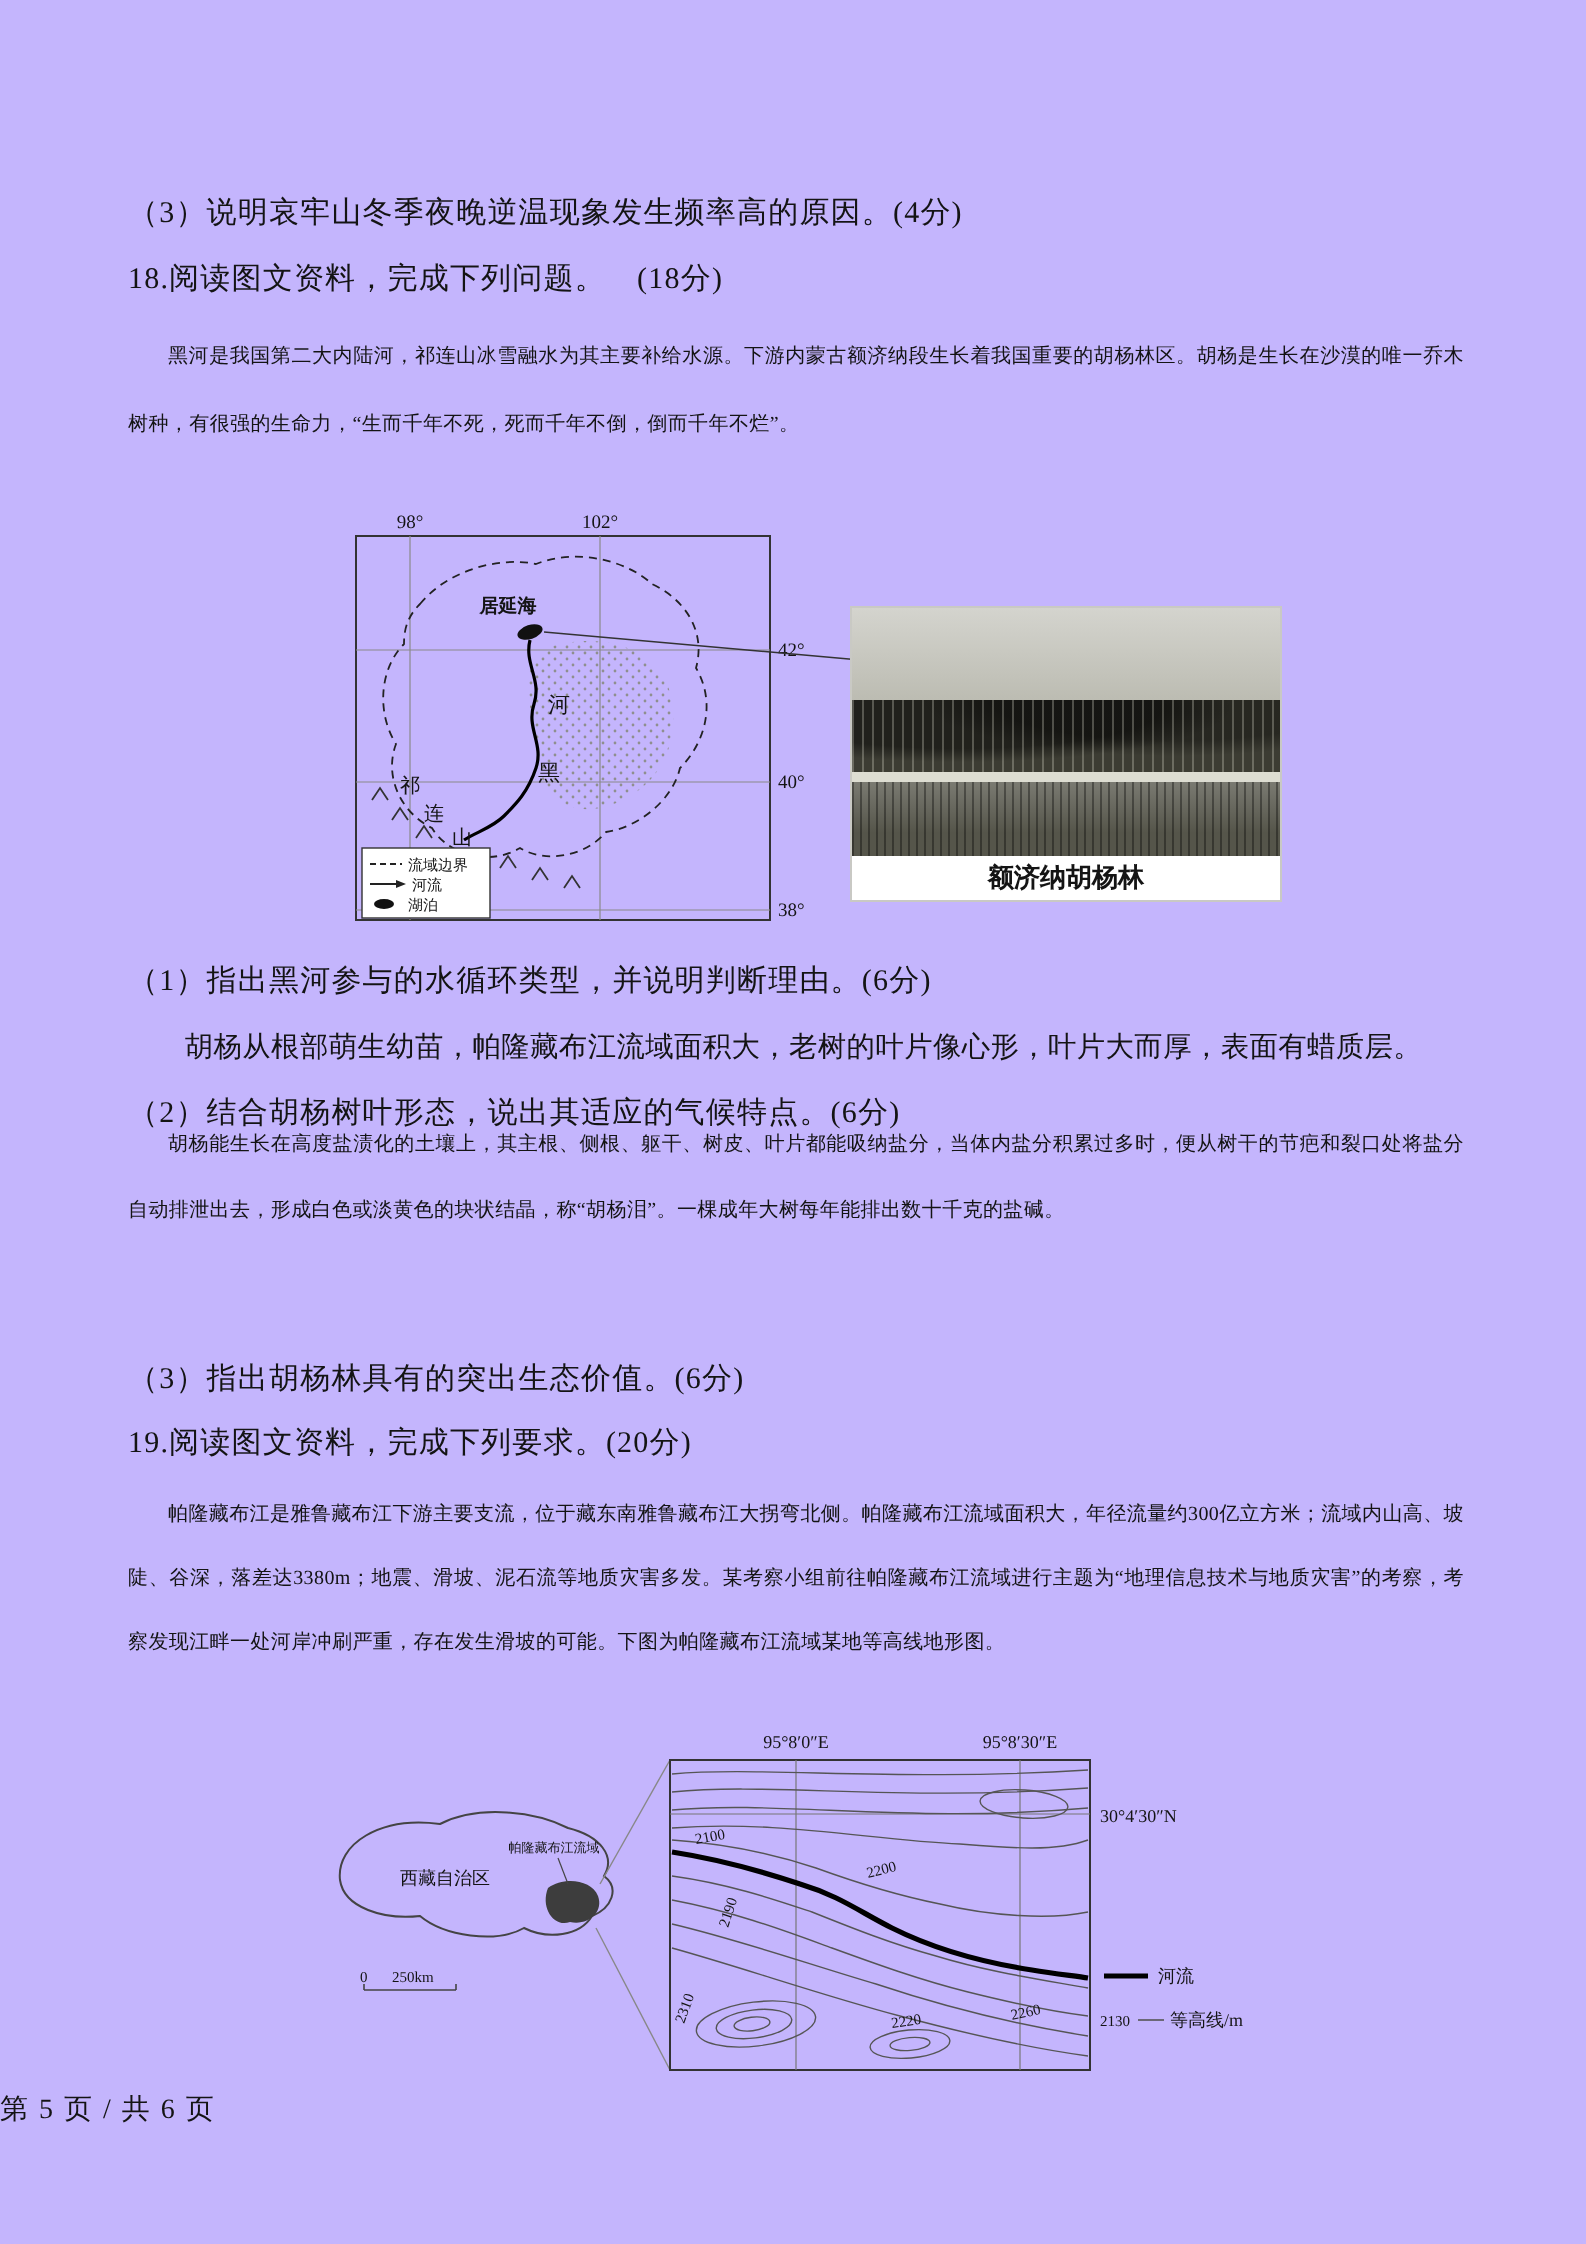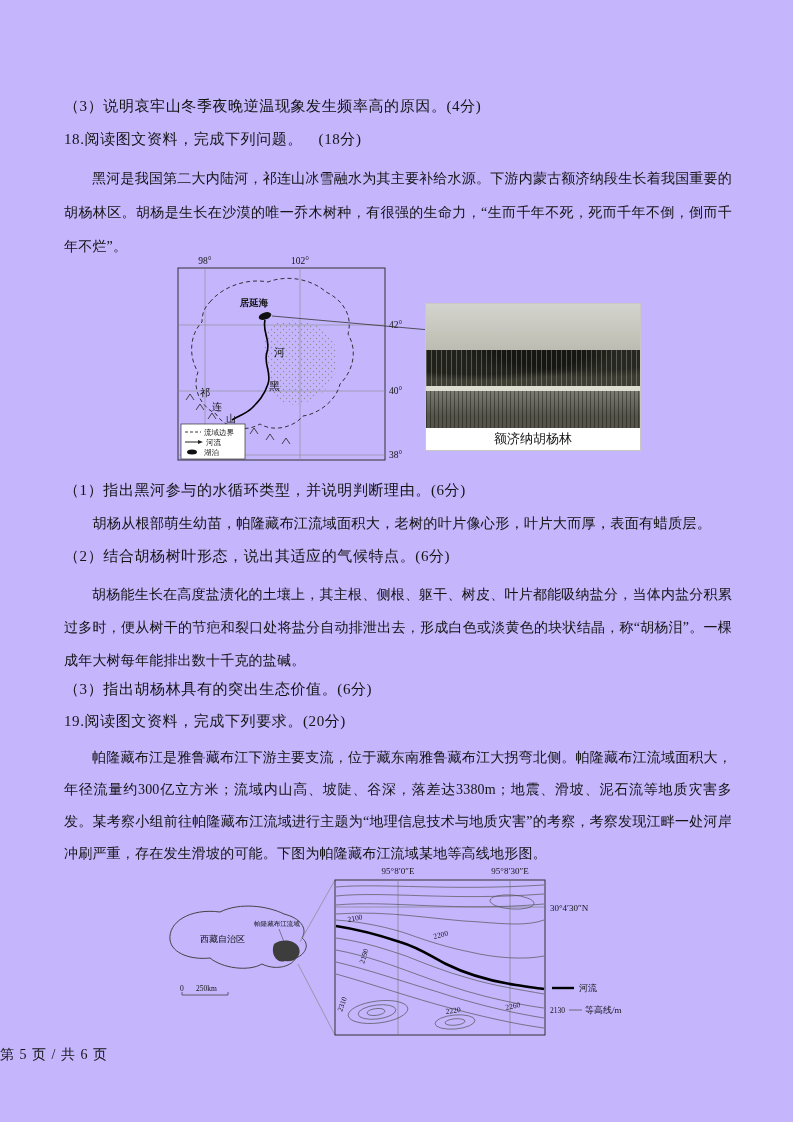--- a/index.html
+++ b/index.html
@@ -1,41 +1,41 @@
 <!DOCTYPE html>
 <html><head>
 <meta charset="utf-8">
 <style>
   *{box-sizing:border-box;margin:0;padding:0}
   html,body{background:#ffffff}
   body{font-family:"Liberation Serif","DejaVu Serif",serif;color:#141414}
   .page{position:relative;width:793px;height:1122px;background:#c4b5fd;margin:0 auto;overflow:hidden}
   .qline{position:absolute;left:64px;width:672px;font-size:15px;letter-spacing:.6px;white-space:nowrap}
-  .para{position:absolute;left:64px;width:668px;font-size:14px;line-height:34px;letter-spacing:.2px;
+  .para{position:absolute;left:64px;width:668px;font-size:10px;line-height:34px;letter-spacing:.2px;
         text-align:justify;text-indent:2em}
   .para.lh33{line-height:33px}
   .para.lh32{line-height:32px}
   .para-single{position:absolute;left:64px;width:668px;font-size:14.2px;letter-spacing:.2px;
         white-space:nowrap;text-indent:2em;overflow:hidden}
   .footer{position:absolute;top:1046px;left:0;width:100%;font-size:14px;letter-spacing:1px}
   svg.fig{position:absolute;overflow:visible}
   svg text{font-family:"Liberation Serif","DejaVu Serif",serif;fill:#141414}
   .photo{position:absolute;left:425px;top:303px;width:216px;height:148px;border:1px solid #c9c9c4}
   .photo .sky{position:absolute;left:0;top:0;right:0;height:46px;
         background:linear-gradient(#d4d4ce,#bcbcb2)}
   .photo .trees{position:absolute;left:0;top:46px;right:0;height:36px;background:#3c3c33;
         background-image:repeating-linear-gradient(90deg,rgba(232,232,216,.28) 0 1px,rgba(0,0,0,0) 1px 5px),
         radial-gradient(ellipse at 25% 10%,rgba(0,0,0,.45) 0 45%,rgba(0,0,0,0) 60%),
         radial-gradient(ellipse at 75% 0%,rgba(0,0,0,.35) 0 40%,rgba(0,0,0,0) 55%)}
   .photo .water{position:absolute;left:0;top:82px;right:0;height:5px;background:#ddddd2}
   .photo .reflection{position:absolute;left:0;top:87px;right:0;height:39px;background:#55554a;
         background-image:repeating-linear-gradient(90deg,rgba(0,0,0,.35) 0 1px,rgba(0,0,0,0) 1px 4px),
         linear-gradient(rgba(255,255,255,.22),rgba(255,255,255,0) 65%)}
   .photo .caption{position:absolute;left:0;right:0;bottom:0;height:22px;background:#fff;
-        font-weight:normal;font-size:13px;text-align:center;line-height:22px}
+        font-weight:bold;font-size:13px;text-align:center;line-height:22px}
 </style>
 </head>
 <body>
 
 <div class="page">
 
   <div class="qline" style="top:97px">（3）说明哀牢山冬季夜晚逆温现象发生频率高的原因。(4分)</div>
   <div class="qline" style="top:130px">18.阅读图文资料，完成下列问题。　(18分)</div>
   <div class="para" style="top:162px">黑河是我国第二大内陆河，祁连山冰雪融水为其主要补给水源。下游内蒙古额济纳段生长着我国重要的胡杨林区。胡杨是生长在沙漠的唯一乔木树种，有很强的生命力，“生而千年不死，死而千年不倒，倒而千年不烂”。</div>
 
@@ -92,21 +92,21 @@
     <div class="sky"></div>
     <div class="trees"></div>
     <div class="water"></div>
     <div class="reflection"></div>
     <div class="caption">额济纳胡杨林</div>
   </div>
 
   <div class="qline" style="top:481px">（1）指出黑河参与的水循环类型，并说明判断理由。(6分)</div>
   <div class="para-single" style="top:514px">胡杨从根部萌生幼苗，帕隆藏布江流域面积大，老树的叶片像心形，叶片大而厚，表面有蜡质层。</div>
   <div class="qline" style="top:547px">（2）结合胡杨树叶形态，说出其适应的气候特点。(6分)</div>
-  <div class="para lh33" style="top:578px">胡杨能生长在高度盐渍化的土壤上，其主根、侧根、躯干、树皮、叶片都能吸纳盐分，当体内盐分积累过多时，便从树干的节疤和裂口处将盐分自动排泄出去，形成白色或淡黄色的块状结晶，称“胡杨泪”。一棵成年大树每年能排出数十千克的盐碱。</div>
+  <div class="para lh33" style="top:556px">胡杨能生长在高度盐渍化的土壤上，其主根、侧根、躯干、树皮、叶片都能吸纳盐分，当体内盐分积累过多时，便从树干的节疤和裂口处将盐分自动排泄出去，形成白色或淡黄色的块状结晶，称“胡杨泪”。一棵成年大树每年能排出数十千克的盐碱。</div>
   <div class="qline" style="top:680px">（3）指出胡杨林具有的突出生态价值。(6分)</div>
   <div class="qline" style="top:712px">19.阅读图文资料，完成下列要求。(20分)</div>
   <div class="para lh32" style="top:742px">帕隆藏布江是雅鲁藏布江下游主要支流，位于藏东南雅鲁藏布江大拐弯北侧。帕隆藏布江流域面积大，年径流量约300亿立方米；流域内山高、坡陡、谷深，落差达3380m；地震、滑坡、泥石流等地质灾害多发。某考察小组前往帕隆藏布江流域进行主题为“地理信息技术与地质灾害”的考察，考察发现江畔一处河岸冲刷严重，存在发生滑坡的可能。下图为帕隆藏布江流域某地等高线地形图。</div>
 
   <svg class="fig" style="left:150px;top:862px" width="512" height="186" viewBox="0 0 512 186">
     <g>
       <path d="M20,78 C18,60 40,46 70,50 C90,40 118,44 134,52 C150,56 158,66 152,76 C160,82 156,92 146,96 C140,106 124,108 112,102 C98,110 72,106 60,96 C42,98 22,92 20,78 Z" fill="none" stroke="#444" stroke-width="1"></path>
       <text x="50" y="80" font-size="9">西藏自治区</text>
       <path d="M124,82 C132,76 146,78 149,86 C152,94 144,101 135,99 C127,102 120,92 124,82 Z" fill="#3d3d3d"></path>
       <text x="127" y="64" font-size="6.5" text-anchor="middle">帕隆藏布江流域</text>

